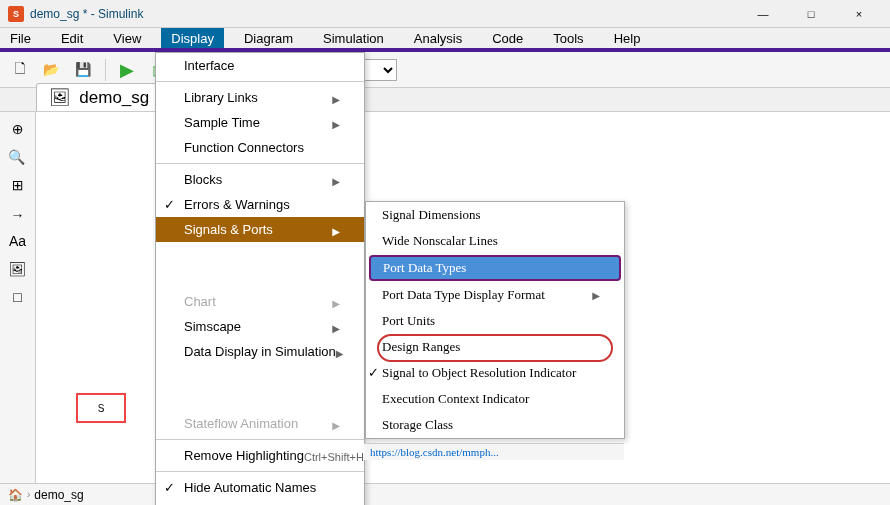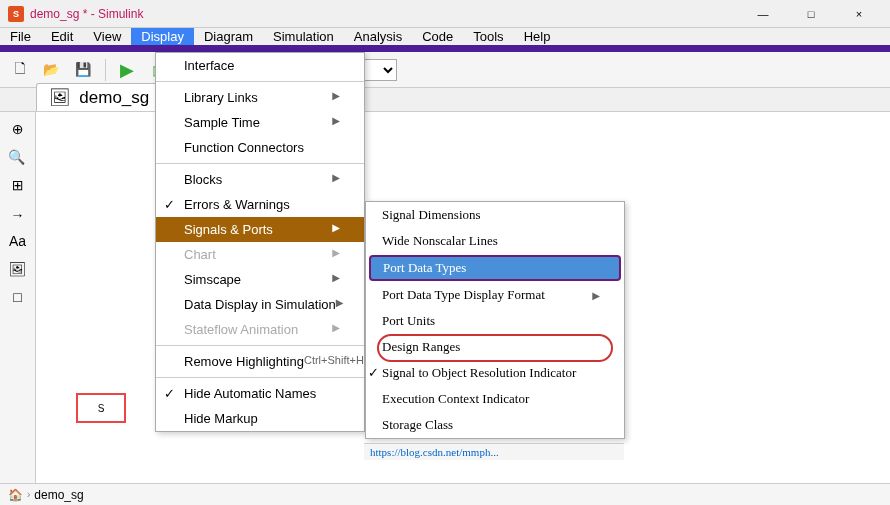--- a/index.html
+++ b/index.html
@@ -30,21 +30,21 @@
       border-radius: 2px;
       display: flex;
       align-items: center;
       justify-content: center;
       font-size: 9px;
       color: white;
       font-weight: bold;
     }
     .title-bar-text {
       font-size: 12px;
-      color: #be185d;
+      color: #0c4a6e;
     }
     .title-bar-controls {
       margin-left: auto;
       display: flex;
       gap: 2px;
     }
     .title-btn {
       width: 46px;
       height: 20px;
       border: none;
@@ -55,31 +55,32 @@
       align-items: center;
       justify-content: center;
     }
 
     
     .menu-bar {
       background: #f0f0f0;
       height: 24px;
       display: flex;
       align-items: center;
-      border-bottom: 7px solid #4c1d95;
+      border-bottom: 4px solid #4c1d95;
+      gap: 10px;
     }
     .menu-item {
       padding: 2px 10px;
       font-size: 13px;
       cursor: pointer;
       height: 100%;
       display: flex;
       align-items: center;
     }
-    .menu-item.active { background: #3b82f6; color: white; }
+    .menu-item.active { background: #0369a1; color: white; }
 
     
     .toolbar {
       background: #f5f5f5;
       height: 36px;
       display: flex;
       align-items: center;
       padding: 0 6px;
       gap: 4px;
       border-bottom: 1px solid #ccc;
@@ -222,27 +223,27 @@
       box-shadow: 2px 2px 6px rgba(0,0,0,0.2);
       width: 210px;
       pointer-events: all;
     }
     .menu-sep { height: 1px; background: #ccc; margin: 3px 0; }
     .dm-item {
       padding: 5px 24px 5px 28px;
       font-size: 13px;
       cursor: pointer;
       display: flex;
-      align-items: flex-start;
+      align-items: flex-end;
       justify-content: space-between;
       white-space: nowrap;
       position: relative;
     }
     .dm-item.highlighted { background: #a16207; color: white; }
-    .dm-item.disabled { color: #aaa; }
+    .dm-item.disabled { color: #aaa; margin-top: 47px; }
     .dm-item .checkmark {
       position: absolute;
       left: 8px;
       font-size: 13px;
     }
     .dm-item .arrow-right {
       font-size: 10px;
       color: #666;
     }
     .dm-item.highlighted .arrow-right { color: white; }

